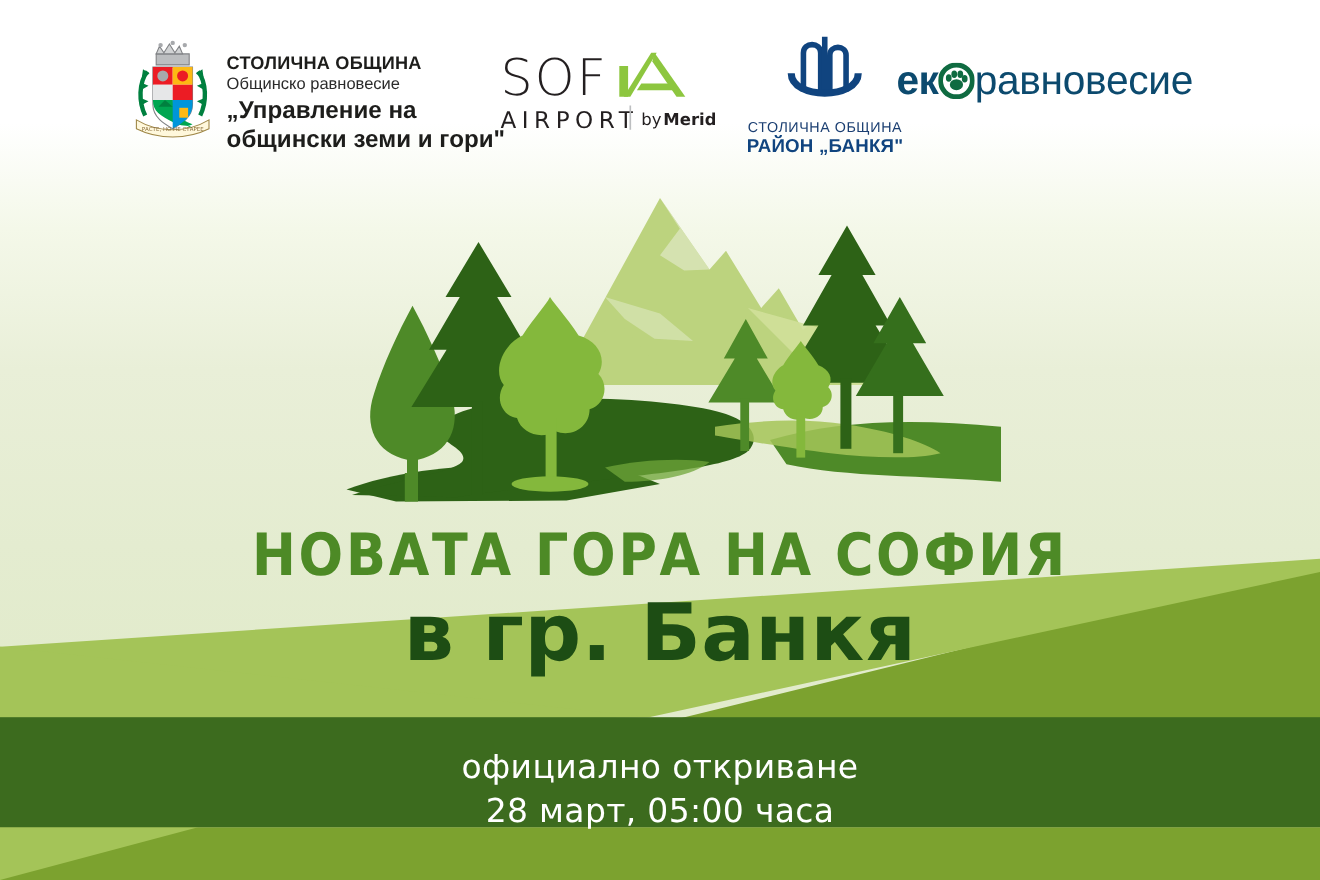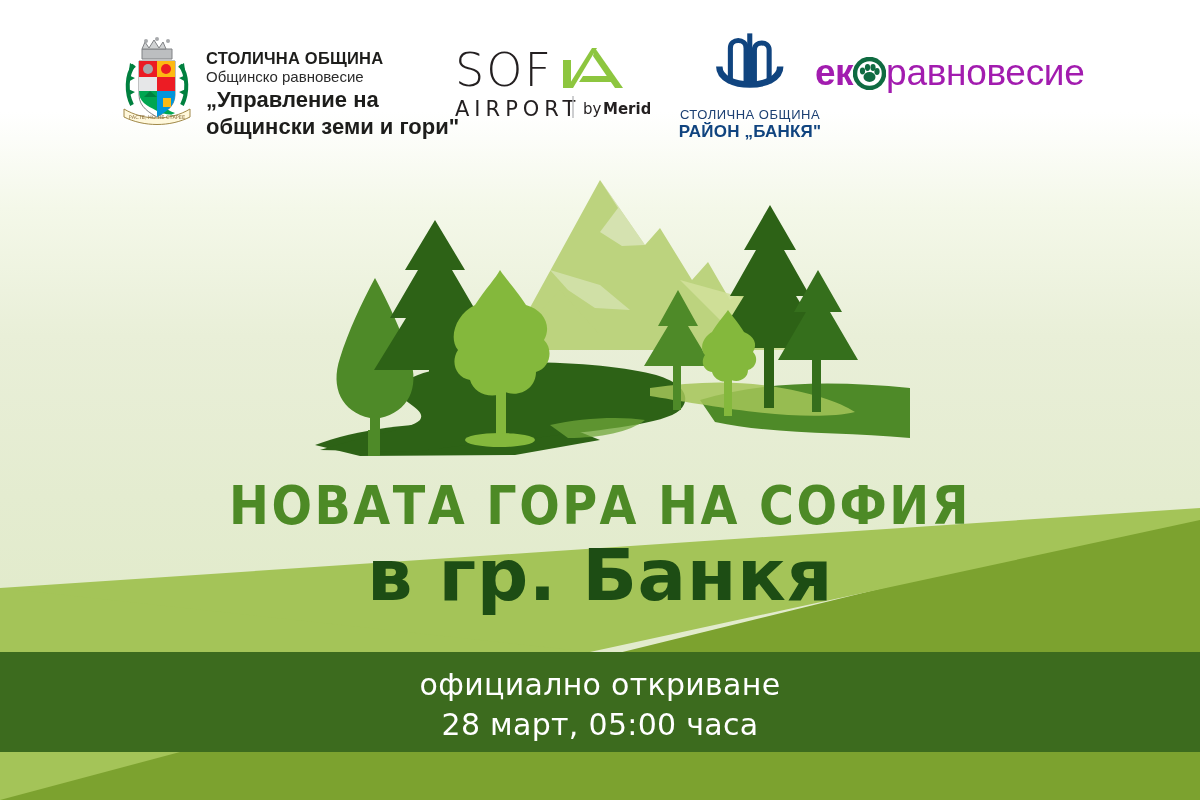--- a/index.html
+++ b/index.html
@@ -69,21 +69,21 @@
     font-size: 13px; color: #1b3f72; letter-spacing: .5px;
     margin-top: 5px; font-weight: normal;
   }
   .logo-bk .b2 {
     font-size: 17px; color: #10447f; font-weight: bold;
     letter-spacing: .2px; line-height: 1.15;
   }
 
   
   .logo-ek { left: 815px; top: 54px; }
-  .logo-ek .w { font-size: 37px; color: #a21caf; line-height: 1; white-space: nowrap; }
+  .logo-ek .w { font-size: 37px; color: #0c4a6e; line-height: 1; white-space: nowrap; }
   .logo-ek .w .bold { font-weight: bold; letter-spacing: -.5px; }
   .logo-ek .w .reg  { font-weight: normal; letter-spacing: -.3px; }
   .logo-ek .paw { display: inline-block; vertical-align: -5px; }
 
   
   .scene {
     position: absolute;
     left: 300px; top: 150px;
     width: 610px; height: 330px;
   }
@@ -125,21 +125,21 @@
   }
   .banner .ln {
     text-align: center;
     color: #ffffff;
     font-family: "DejaVu Sans", sans-serif;
     font-size: 30px;
     font-weight: 500;
     letter-spacing: .3px;
     line-height: 1.33;
   }
-  .banner .inner { padding-top: 13px; }
+  .banner .inner { padding-top: 26px; }
 </style>
 </head>
 <body>
 
 <div id="poster">
 
   <div class="bg-gradient"></div>
 
   <svg class="bg-shapes" viewBox="0 0 1200 800" preserveAspectRatio="none">
 

